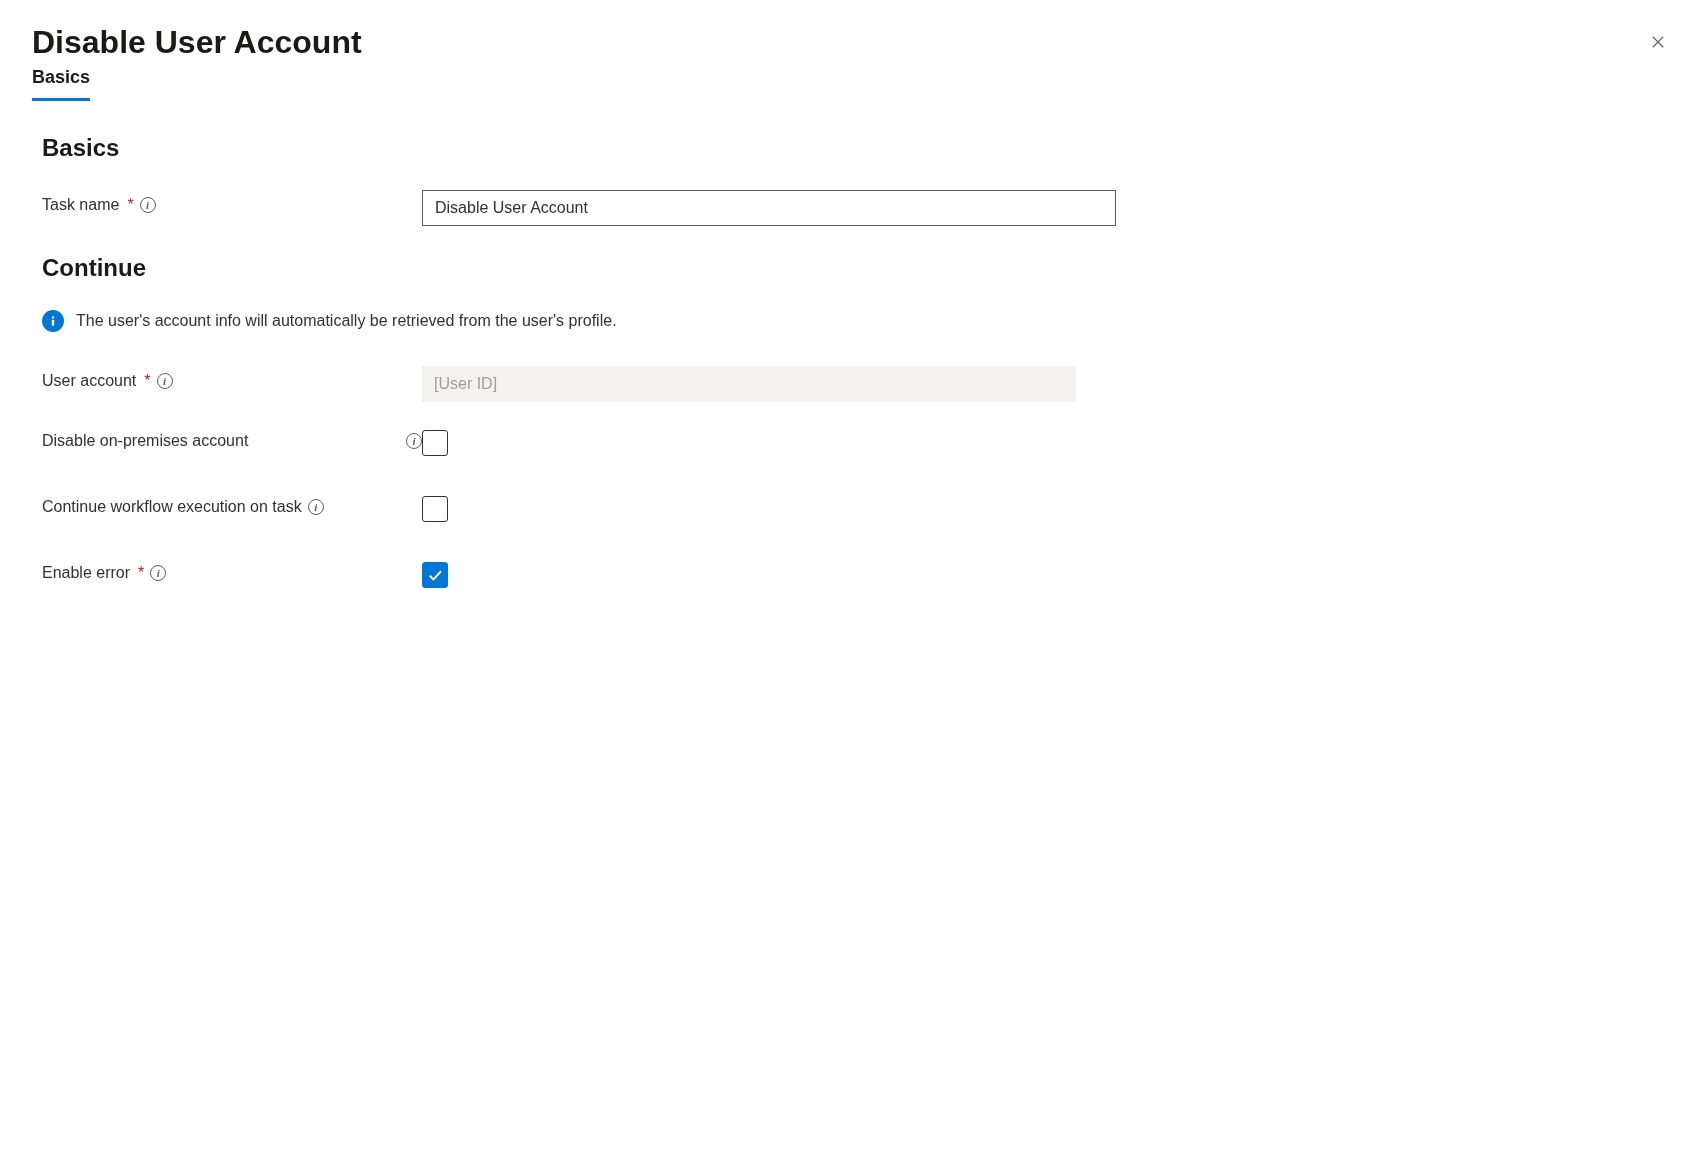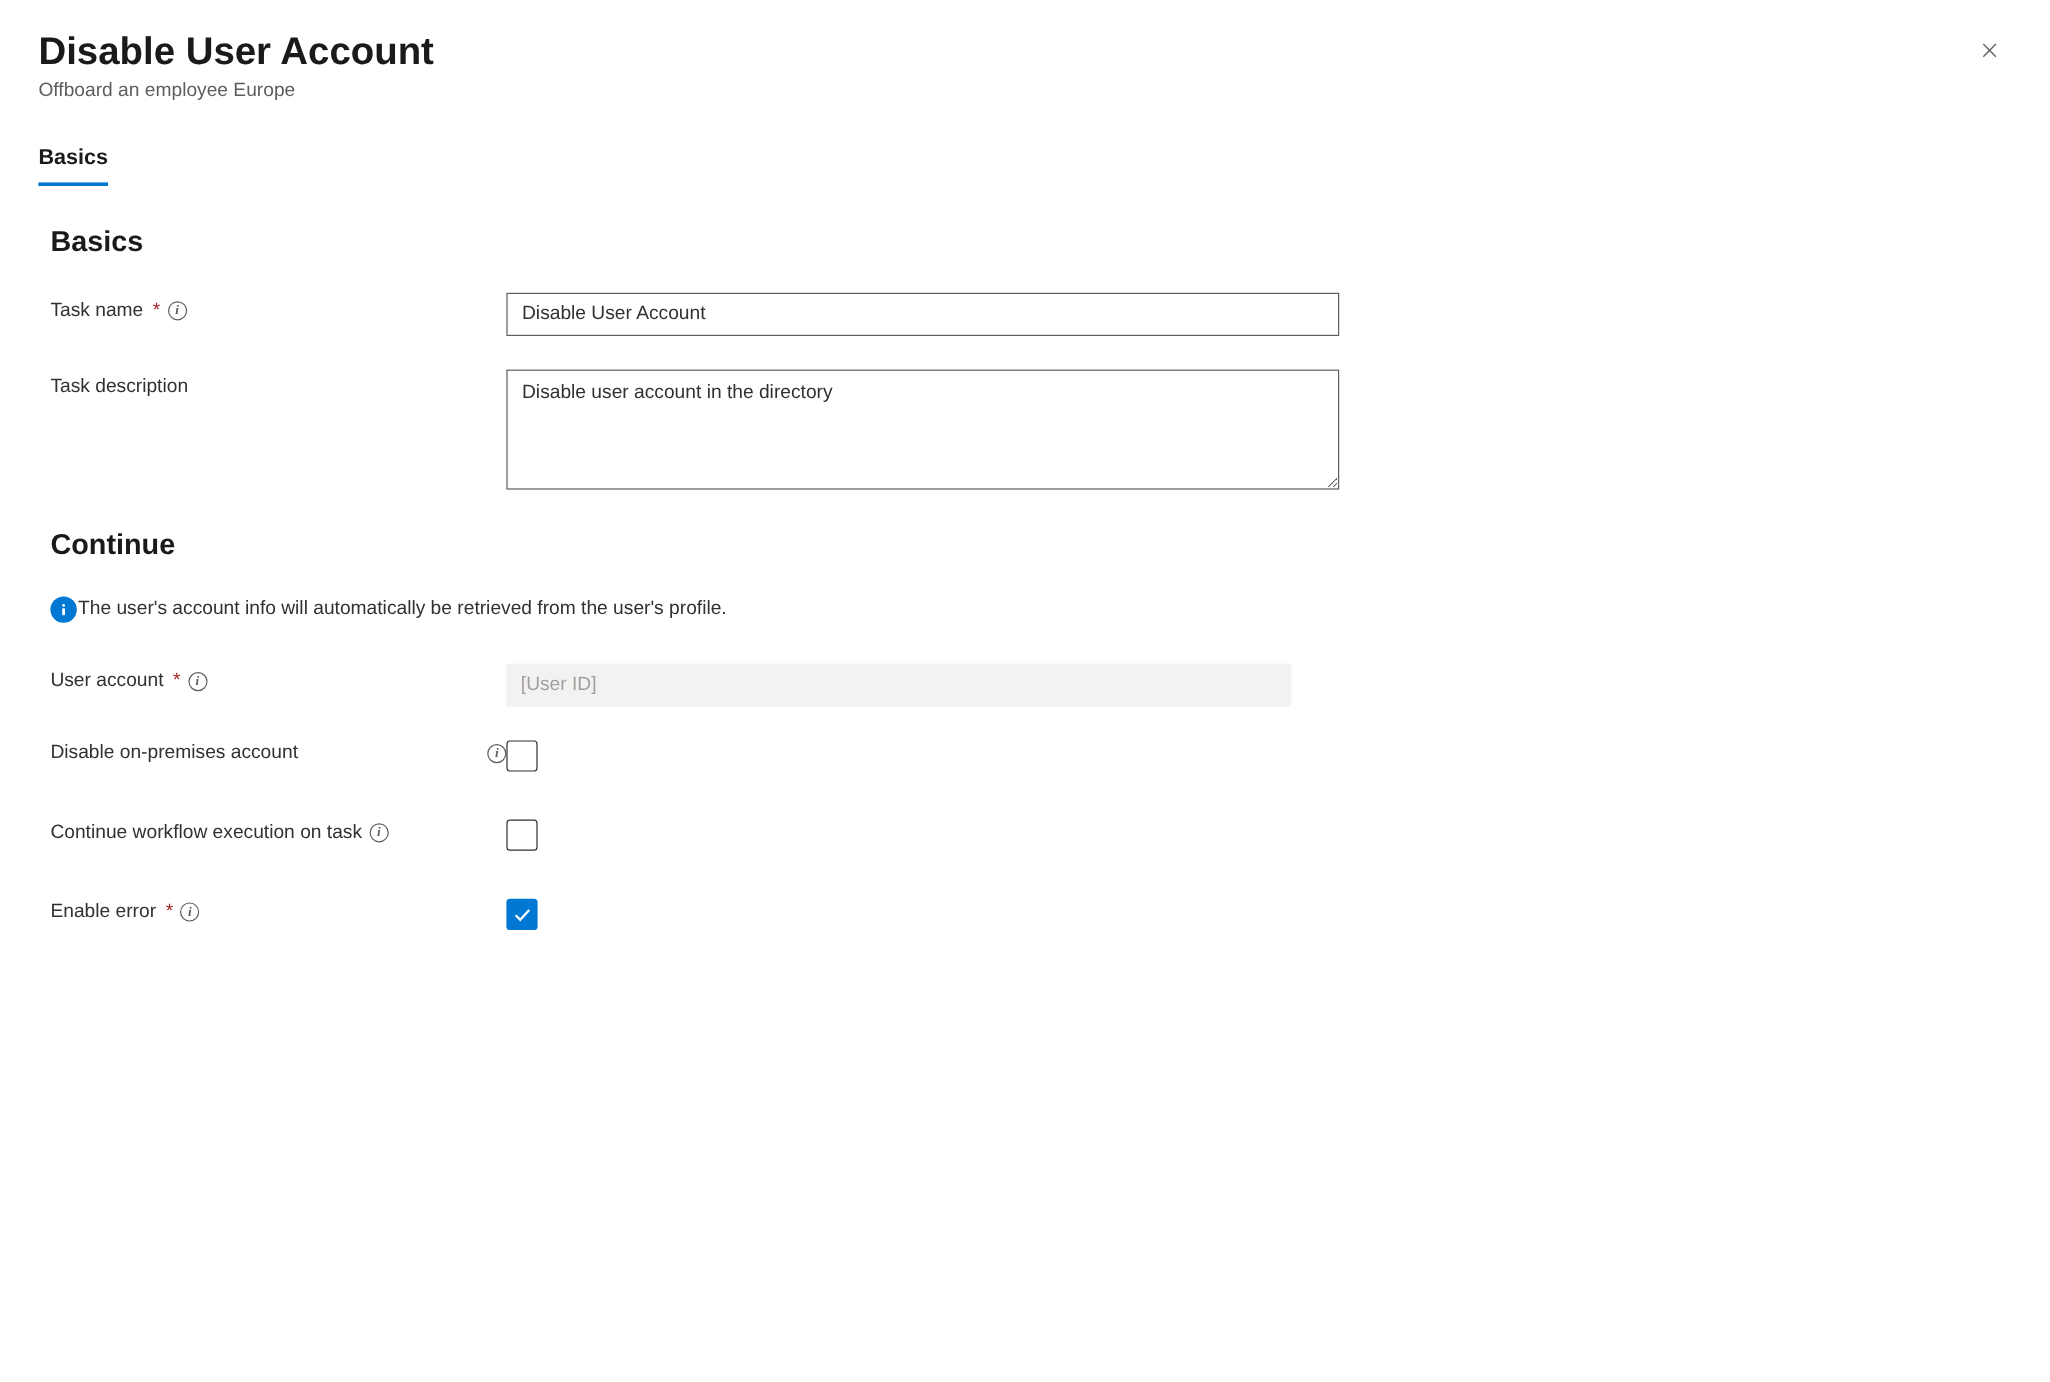--- a/index.html
+++ b/index.html
@@ -116,21 +116,21 @@
       padding: 10px 12px;
       font-size: 16px;
       font-family: inherit;
       color: #323130;
       resize: vertical;
       outline: none;
     }
     .info-banner {
       display: flex;
       align-items: center;
-      gap: 1px;
+      gap: 12px;
       margin-left: 10px;
       margin-bottom: 34px;
     }
     .info-banner-icon {
       width: 22px;
       height: 22px;
       border-radius: 50%;
       background: #0078d4;
       display: flex;
       align-items: center;
@@ -189,47 +189,38 @@
 <div class="panel">
 
   <button class="close-button">
     <svg viewBox="0 0 24 24" fill="none" stroke="currentColor" stroke-width="1.5">
       <line x1="5" y1="5" x2="19" y2="19"></line>
       <line x1="19" y1="5" x2="5" y2="19"></line>
     </svg>
   </button>
 
   <h1 class="panel-title">Disable User Account</h1>
-  <div class="panel-subtitle">Offboard an employee Europe</div>
 
   <div class="tabs">
     <div class="tab">Basics</div>
   </div>
 
   <h2 class="section-heading">Basics</h2>
 
   <div class="form-row">
     <div class="form-label-col">
       <span class="form-label">Task name</span>
       <span class="required">*</span>
       <span class="info-icon">i</span>
     </div>
     <div class="form-input-col">
       <input type="text" class="text-input" value="Disable User Account" style="">
     </div>
   </div>
 
-  <div class="form-row">
-    <div class="form-label-col">
-      <span class="form-label">Task description</span>
-    </div>
-    <div class="form-input-col">
-      <textarea class="textarea-input" style="">Disable user account in the directory</textarea>
-    </div>
-  </div>
 
   <h2 class="section-heading mt">Continue</h2>
 
   <div class="info-banner">
     <div class="info-banner-icon">
       <svg viewBox="0 0 24 24" fill="currentColor">
         <circle cx="12" cy="6" r="2"></circle>
         <rect x="10" y="10" width="4" height="10" rx="1"></rect>
       </svg>
     </div>

